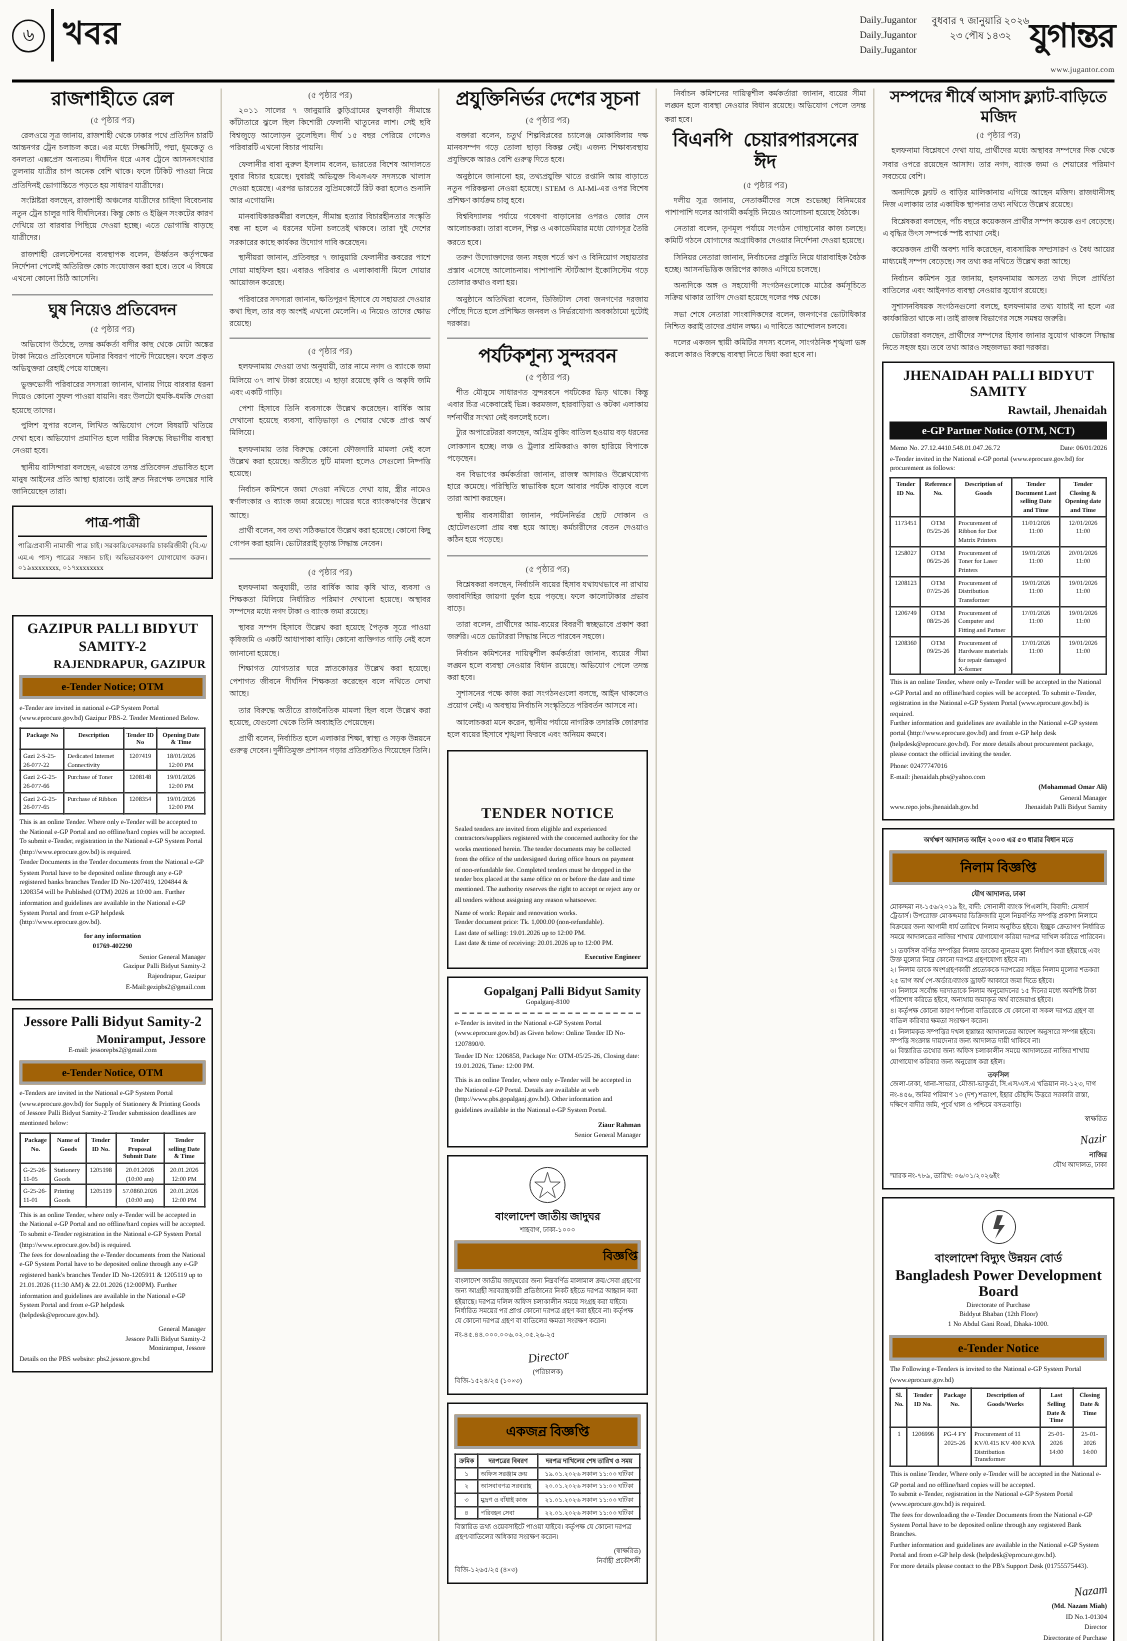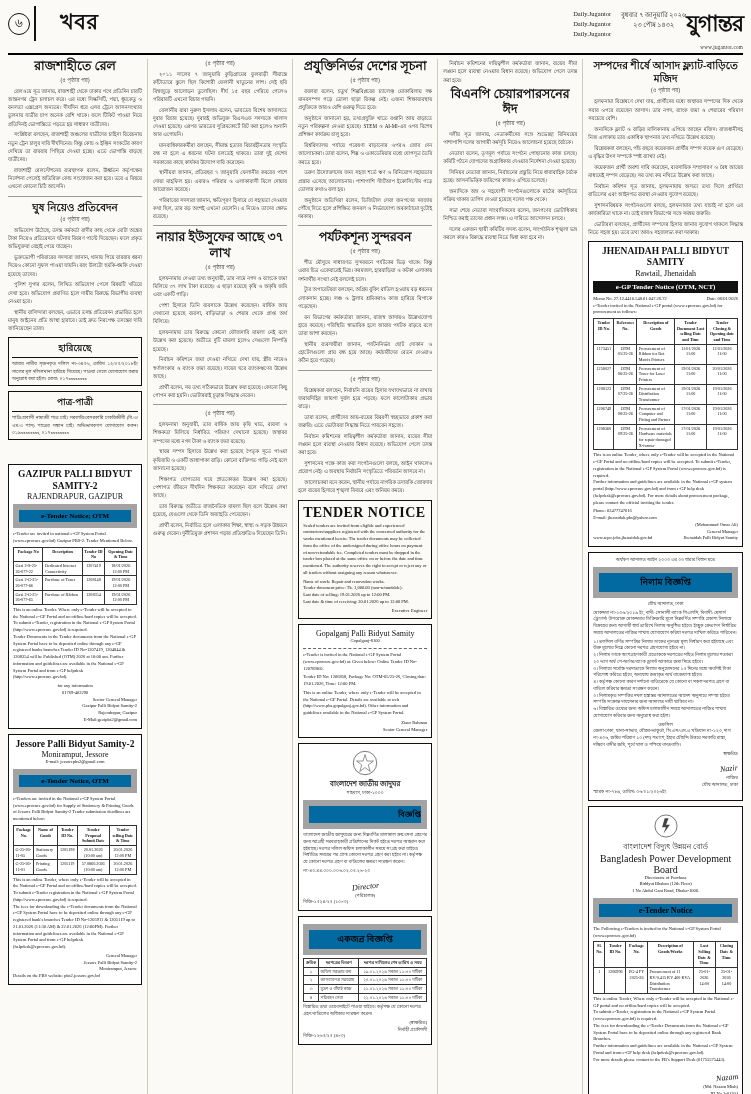--- a/index.html
+++ b/index.html
@@ -10,21 +10,21 @@
     font-family: "Liberation Serif", serif;
     color:#111;
     overflow:hidden;
   }
   .page { position:relative; width:751px; height:1094px; padding:6px 8px; }
 
   
   .masthead { display:flex; align-items:flex-start; border-bottom:2px solid #000; padding-bottom:3px; }
   .pageno-box { display:flex; align-items:center; gap:4px; }
   .pageno { width:22px; height:22px; border:1.2px solid #111; border-radius:50%; display:flex;align-items:center;justify-content:center;font-size:12px; }
-  .khobor { font-size:21px; font-weight:bold; letter-spacing:0.5px; border-left:2px solid #111; padding-left:24px; }
+  .khobor { font-size:21px; font-weight:bold; letter-spacing:0.5px; border-left:2px solid #111; padding-left:6px; }
   .mast-mid { flex:1; text-align:right; font-size:6.5px; line-height:1.5; padding-right:10px; padding-top:3px; color:#222;}
   .mast-right { text-align:right; }
   .logo { font-size:22px; font-weight:bold; letter-spacing:-1px; }
   .logo-sub { font-size:5.2px; letter-spacing:0.2px; color:#333; margin-top:1px;}
   .mast-date { font-size:6.5px; text-align:center; line-height:1.5; padding-top:4px;}
 
   
   .cols { display:flex; gap:5px; margin-top:4px; }
   .col { width:136px; }
   .col.c5 { width:157px; }
@@ -38,43 +38,43 @@
   .byline { font-size:5.6px; text-align:center; color:#333; margin-bottom:2px; }
   .body { font-size:5.1px; line-height:1.62; text-align:justify; color:#1a1a1a; hyphens:auto; }
   .body p { margin:0 0 2.5px 0; text-indent:6px;}
   .rule { border-top:1px solid #999; margin:5px 0 4px; }
 
   
   .ad { border:1px solid #111; padding:4px; margin-top:5px; background:#fff; }
   .ad-title { text-align:center; font-weight:bold; }
   .ad-sub { text-align:center; }
   .ad-band { background:#111; color:#fff; text-align:center; font-weight:bold; font-size:7px; padding:2px 0; margin:3px 0; }
-  .ad-band.light { background:#0369a1; color:#000; border:6px solid #a3a3a3; }
+  .ad-band.light { background:#a16207; color:#000; border:2px solid #a3a3a3; }
   .tiny { font-size:4.5px; line-height:1.5; }
   .center { text-align:center; }
   .right { text-align:right; }
-  .b { font-weight:normal; }
+  .b { font-weight:bold; }
 
   table.grid { width:100%; border-collapse:collapse; font-size:4.2px; }
   table.grid th, table.grid td { border:0.6px solid #333; padding:1px 1.5px; vertical-align:top; line-height:1.35; }
   table.grid th { font-weight:bold; text-align:center; }
   table.grid td.c { text-align:center; }
 
   .emblem { width:26px; height:26px; margin:2px auto; display:block; }
   .sig { font-family:"Liberation Serif", serif; font-style:italic; font-size:8px; transform:rotate(-6deg); display:inline-block; }
 
   .classified { border:1px solid #111; margin-top:5px; padding:3px; }
   .cl-head { text-align:center; font-weight:bold; font-size:9px; border-bottom:1px solid #111; padding-bottom:1px; margin-bottom:2px;}
   .cl-body { font-size:4.6px; line-height:1.6; text-align:justify;}
 
   .notice-box { border:1.5px solid #111; padding:4px; margin-top:5px; }
-  .nb-title { text-align:left; font-weight:bold; font-size:14px; letter-spacing:0.4px; }
+  .nb-title { text-align:center; font-weight:bold; font-size:10px; letter-spacing:0.4px;margin-top:32px; }
 
   .arch { text-align:center; font-weight:bold; font-size:9.5px; line-height:1.2; }
-  .arch2 { text-align:center; font-weight:normal; font-size:8px; }
+  .arch2 { text-align:right; font-weight:bold; font-size:8px; }
   .hr-dot { border-top:1px dashed #666; margin:3px 0;}
   .two { display:flex; gap:4px; }
 </style>
 </head>
 <body>
 
 <div class="page">
 
   <div class="masthead">
     <div class="pageno-box">
@@ -116,24 +116,20 @@
         <h2 class="hl sm">ঘুষ নিয়েও প্রতিবেদন</h2>
         <div class="byline">(৫ পৃষ্ঠার পর)</div>
         <div class="body">
           <p>অভিযোগ উঠেছে, তদন্ত কর্মকর্তা বাদীর কাছ থেকে মোটা অঙ্কের টাকা নিয়েও প্রতিবেদনে ঘটনার বিবরণ পাল্টে দিয়েছেন। ফলে প্রকৃত অভিযুক্তরা রেহাই পেয়ে যাচ্ছেন।</p>
           <p>ভুক্তভোগী পরিবারের সদস্যরা জানান, থানায় গিয়ে বারবার ধরনা দিয়েও কোনো সুফল পাওয়া যায়নি। বরং উলটো হুমকি-ধমকি দেওয়া হয়েছে তাদের।</p>
           <p>পুলিশ সুপার বলেন, লিখিত অভিযোগ পেলে বিষয়টি খতিয়ে দেখা হবে। অভিযোগ প্রমাণিত হলে দায়ীর বিরুদ্ধে বিভাগীয় ব্যবস্থা নেওয়া হবে।</p>
           <p>স্থানীয় বাসিন্দারা বলছেন, এভাবে তদন্ত প্রতিবেদন প্রভাবিত হলে মানুষ আইনের প্রতি আস্থা হারাবে। তাই দ্রুত নিরপেক্ষ তদন্তের দাবি জানিয়েছেন তারা।</p>
         </div>
       </div>
 
-      <div class="classified">
-        <div class="cl-head">হারিয়েছে</div>
-        <div class="cl-body">আমার নামীয় সৃজনকৃত দলিল নং-৩৪৫৬, তারিখ ১২/০৫/২০১৮ইং সালের মূল দলিলখানা হারিয়ে গিয়েছে। পাওয়া গেলে যোগাযোগ করার অনুরোধ করা হইল। মোবা: ০১৭xxxxxxxx</div>
-      </div>
 
       <div class="classified">
         <div class="cl-head">পাত্র-পাত্রী</div>
         <div class="cl-body">পাত্রি/প্রবাসী নামাজী পাত্র চাই। সরকারি/বেসরকারি চাকরিজীবী (বি.এ/এম.এ পাস) পাত্রের সন্ধান চাই। অভিভাবকগণ যোগাযোগ করুন। ০১৯xxxxxxxx, ০১৭xxxxxxxx</div>
       </div>
 
       <div class="ad" style="margin-top:24px;">
         <div class="arch">GAZIPUR PALLI BIDYUT SAMITY-2</div>
         <div class="arch2">RAJENDRAPUR, GAZIPUR</div>
         <div class="ad-band light">e-Tender Notice; OTM</div>
@@ -226,21 +222,20 @@
           <p>ফেলানীর বাবা নুরুল ইসলাম বলেন, ভারতের বিশেষ আদালতে দুবার বিচার হয়েছে। দুবারই অভিযুক্ত বিএসএফ সদস্যকে খালাস দেওয়া হয়েছে। এরপর ভারতের সুপ্রিমকোর্টে রিট করা হলেও শুনানি আর এগোয়নি।</p>
           <p>মানবাধিকারকর্মীরা বলছেন, সীমান্ত হত্যার বিচারহীনতার সংস্কৃতি বন্ধ না হলে এ ধরনের ঘটনা চলতেই থাকবে। তারা দুই দেশের সরকারের কাছে কার্যকর উদ্যোগ দাবি করেছেন।</p>
           <p>স্থানীয়রা জানান, প্রতিবছর ৭ জানুয়ারি ফেলানীর কবরের পাশে দোয়া মাহফিল হয়। এবারও পরিবার ও এলাকাবাসী মিলে দোয়ার আয়োজন করেছে।</p>
           <p>পরিবারের সদস্যরা জানান, ক্ষতিপূরণ হিসাবে যে সহায়তা দেওয়ার কথা ছিল, তার বড় অংশই এখনো মেলেনি। এ নিয়েও তাদের ক্ষোভ রয়েছে।</p>
         </div>
       </div>
 
       <div class="rule"></div>
 
       <div>
-        <h2 class="hl">নায়ার ইউসুফের আছে ৩৭ লাখ</h2>
         <div class="byline">(৫ পৃষ্ঠার পর)</div>
         <div class="body">
           <p>হলফনামায় দেওয়া তথ্য অনুযায়ী, তার নামে নগদ ও ব্যাংকে জমা মিলিয়ে ৩৭ লাখ টাকা রয়েছে। এ ছাড়া রয়েছে কৃষি ও অকৃষি জমি এবং একটি গাড়ি।</p>
           <p>পেশা হিসাবে তিনি ব্যবসাকে উল্লেখ করেছেন। বার্ষিক আয় দেখানো হয়েছে ব্যবসা, বাড়িভাড়া ও শেয়ার থেকে প্রাপ্ত অর্থ মিলিয়ে।</p>
           <p>হলফনামায় তার বিরুদ্ধে কোনো ফৌজদারি মামলা নেই বলে উল্লেখ করা হয়েছে। অতীতে দুটি মামলা হলেও সেগুলো নিষ্পত্তি হয়েছে।</p>
           <p>নির্বাচন কমিশনে জমা দেওয়া নথিতে দেখা যায়, স্ত্রীর নামেও স্বর্ণালংকার ও ব্যাংক জমা রয়েছে। দায়ের ঘরে ব্যাংকঋণের উল্লেখ আছে।</p>
           <p>প্রার্থী বলেন, সব তথ্য সঠিকভাবে উল্লেখ করা হয়েছে। কোনো কিছু গোপন করা হয়নি। ভোটাররাই চূড়ান্ত সিদ্ধান্ত নেবেন।</p>
         </div>
       </div>
 
@@ -373,21 +368,21 @@
       </div>
     </div>
 
     <div class="vrule"></div>
 
     <div class="col">
       <div style="margin-top:0;">
         <div class="body">
           <p>নির্বাচন কমিশনের দায়িত্বশীল কর্মকর্তারা জানান, ব্যয়ের সীমা লঙ্ঘন হলে ব্যবস্থা নেওয়ার বিধান রয়েছে। অভিযোগ পেলে তদন্ত করা হবে।</p>
         </div>
-        <h2 class="hl" style="margin-top:3px;">বিএনপি চেয়ারপারসনের ঈদ</h2>
+        <h2 class="hl" style="margin-top:3px;font-family:Liberation Mono, monospace;">বিএনপি চেয়ারপারসনের ঈদ</h2>
         <div class="byline">(৫ পৃষ্ঠার পর)</div>
         <div class="body">
           <p>দলীয় সূত্র জানায়, নেতাকর্মীদের সঙ্গে শুভেচ্ছা বিনিময়ের পাশাপাশি দলের আগামী কর্মসূচি নিয়েও আলোচনা হয়েছে বৈঠকে।</p>
           <p>নেতারা বলেন, তৃণমূল পর্যায়ে সংগঠন গোছানোর কাজ চলছে। কমিটি গঠনে যোগ্যদের অগ্রাধিকার দেওয়ার নির্দেশনা দেওয়া হয়েছে।</p>
           <p>সিনিয়র নেতারা জানান, নির্বাচনের প্রস্তুতি নিয়ে ধারাবাহিক বৈঠক হচ্ছে। আসনভিত্তিক জরিপের কাজও এগিয়ে চলেছে।</p>
           <p>অন্যদিকে অঙ্গ ও সহযোগী সংগঠনগুলোকে মাঠের কর্মসূচিতে সক্রিয় থাকার তাগিদ দেওয়া হয়েছে দলের পক্ষ থেকে।</p>
           <p>সভা শেষে নেতারা সাংবাদিকদের বলেন, জনগণের ভোটাধিকার নিশ্চিত করাই তাদের প্রধান লক্ষ্য। এ দাবিতে আন্দোলন চলবে।</p>
           <p>দলের একজন স্থায়ী কমিটির সদস্য বলেন, সাংগঠনিক শৃঙ্খলা ভঙ্গ করলে কারও বিরুদ্ধে ব্যবস্থা নিতে দ্বিধা করা হবে না।</p>
         </div>
       </div>
@@ -406,21 +401,21 @@
           <p>কয়েকজন প্রার্থী অবশ্য দাবি করেছেন, ব্যবসায়িক সম্প্রসারণ ও বৈধ আয়ের মাধ্যমেই সম্পদ বেড়েছে। সব তথ্য কর নথিতে উল্লেখ করা আছে।</p>
           <p>নির্বাচন কমিশন সূত্র জানায়, হলফনামায় অসত্য তথ্য দিলে প্রার্থিতা বাতিলের এবং আইনগত ব্যবস্থা নেওয়ার সুযোগ রয়েছে।</p>
           <p>সুশাসনবিষয়ক সংগঠনগুলো বলছে, হলফনামার তথ্য যাচাই না হলে এর কার্যকারিতা থাকে না। তাই রাজস্ব বিভাগের সঙ্গে সমন্বয় জরুরি।</p>
           <p>ভোটাররা বলছেন, প্রার্থীদের সম্পদের হিসাব জানার সুযোগ থাকলে সিদ্ধান্ত নিতে সহজ হয়। তবে তথ্য আরও সহজলভ্য করা দরকার।</p>
         </div>
       </div>
 
       <div class="ad">
         <div class="arch">JHENAIDAH PALLI BIDYUT SAMITY</div>
         <div class="arch2">Rawtail, Jhenaidah</div>
-        <div class="ad-band">e-GP Tender Notice (OTM, NCT)</div>
+        <div class="ad-band">e-GP Partner Notice (OTM, NCT)</div>
         <div class="two" style="justify-content:space-between;">
           <div class="tiny">Memo No. 27.12.4410.548.01.047.26.72</div>
           <div class="tiny">Date: 06/01/2026</div>
         </div>
         <div class="tiny">e-Tender invited in the National e-GP portal (www.eprocure.gov.bd) for procurement as follows:</div>
         <table class="grid" style="margin-top:2px;">
           <tbody>
               <tr>
             <th>Tender ID No.</th>
             <th>Reference No.</th>

